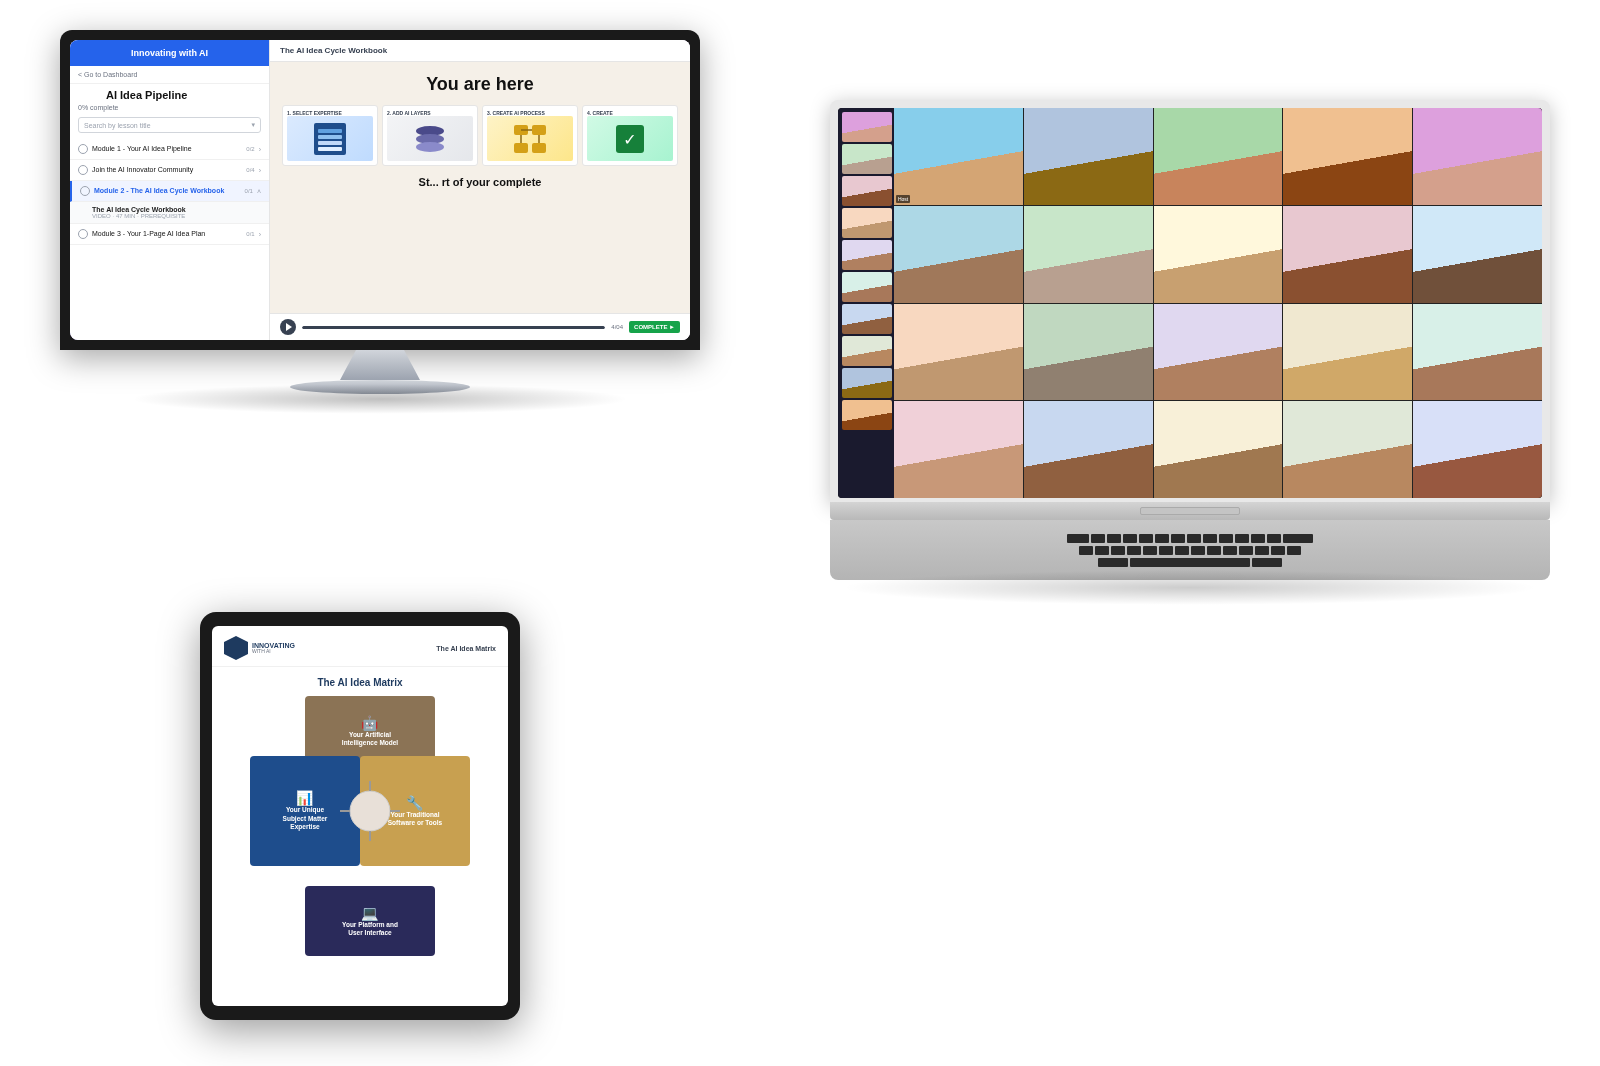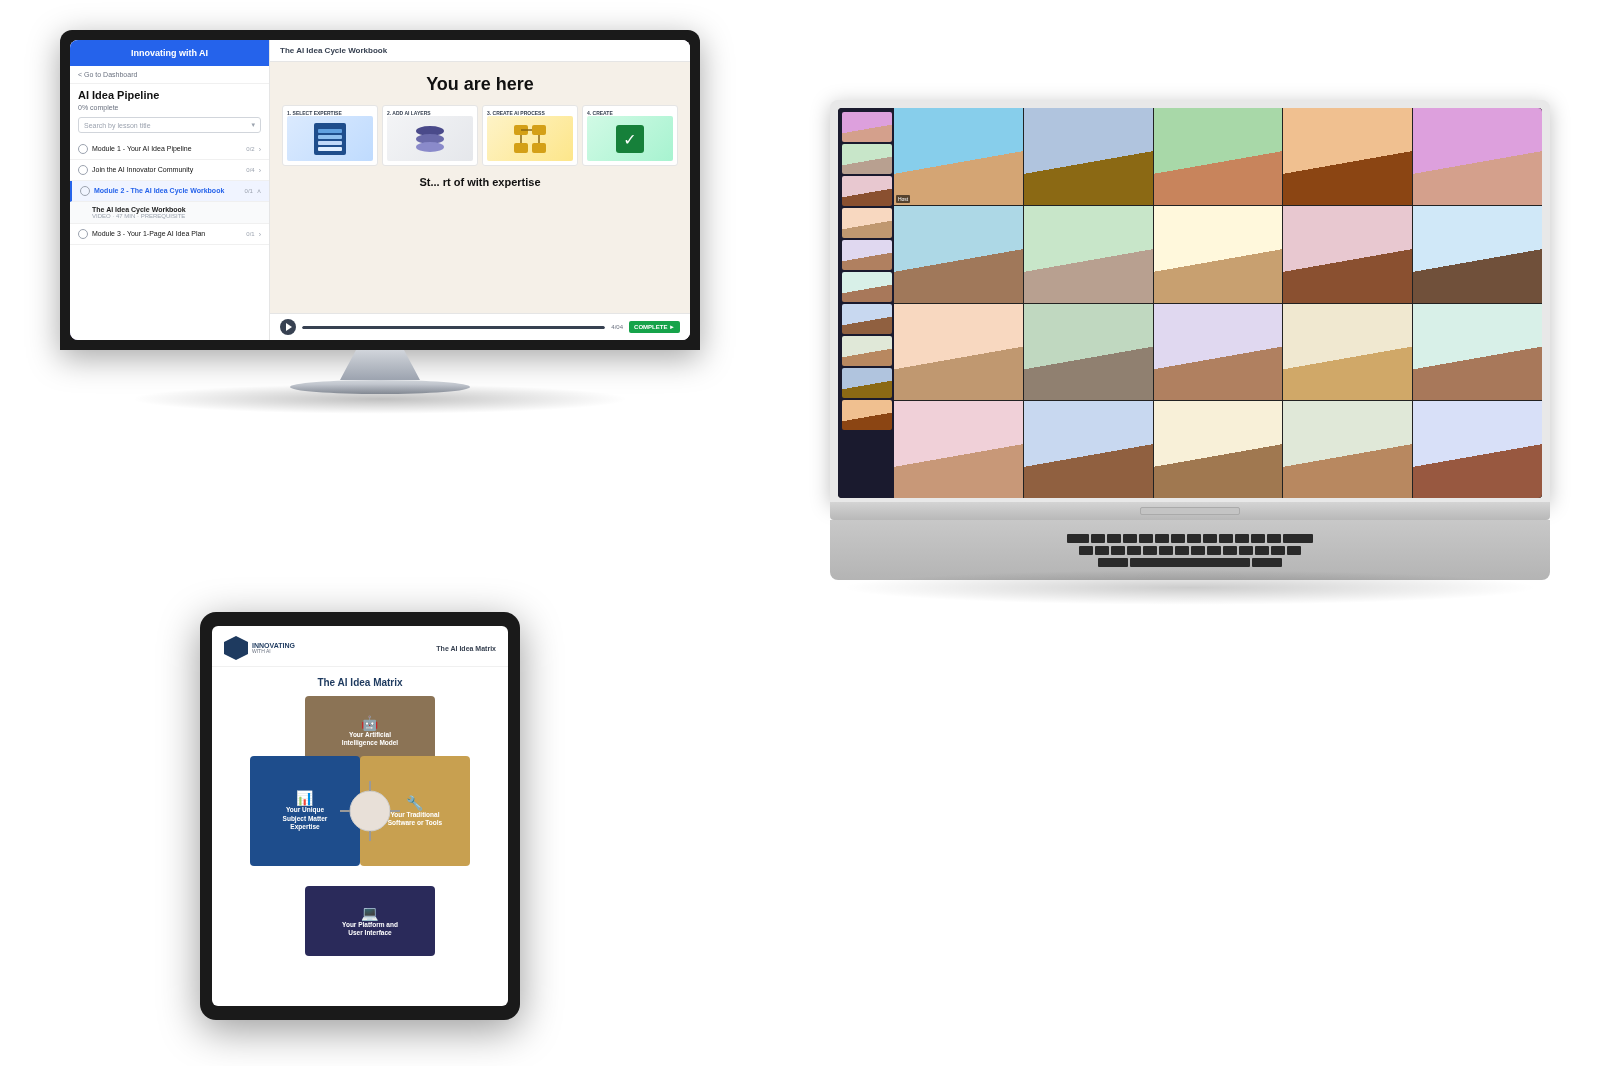--- a/index.html
+++ b/index.html
@@ -72,20 +72,21 @@
 
     .sidebar-back::before {
       content: '< ';
     }
 
     .sidebar-title {
       font-size: 11px;
       font-weight: 700;
       color: #111;
       padding: 5px 8px 3px;
+      margin-left: 28px;
     }
 
     .sidebar-progress {
       font-size: 7px;
       color: #6b7280;
       padding: 0 8px 6px;
     }
 
     .sidebar-search {
       margin: 0 8px 6px;
@@ -703,21 +704,21 @@
               <div class="step-card">
                 <div class="step-label">4. CREATE</div>
                 <div class="step-img-placeholder step-img-placeholder-4">
                   <svg width="36" height="36" viewBox="0 0 36 36">
                     <rect x="4" y="4" width="28" height="28" rx="3" fill="#16803a"></rect>
                     <text x="18" y="24" font-size="16" text-anchor="middle" fill="#fff">✓</text>
                   </svg>
                 </div>
               </div>
             </div>
-            <div class="content-subtitle">St... rt of with expertise</div>
+            <div class="content-subtitle">St... rt of your complete</div>
           </div>
           <div class="content-footer-bar">
             <div class="play-btn">
               <div class="play-triangle"></div>
             </div>
             <div class="progress-bar-bg">
               <div class="progress-bar-fill" style="width: 100%;"></div>
             </div>
             <div class="counter-badge">4/04</div>
             <div class="complete-btn">COMPLETE ►</div>

